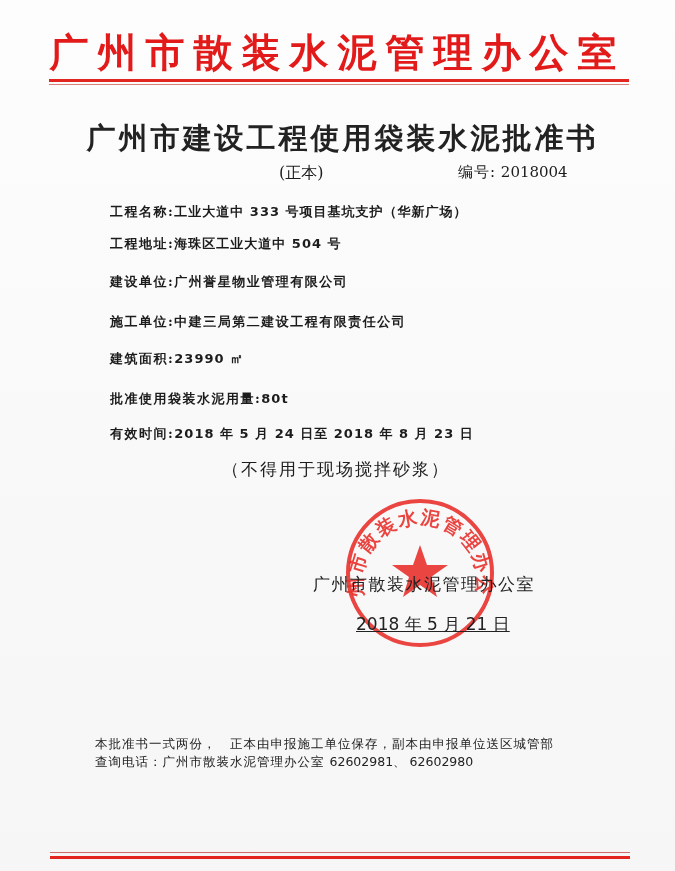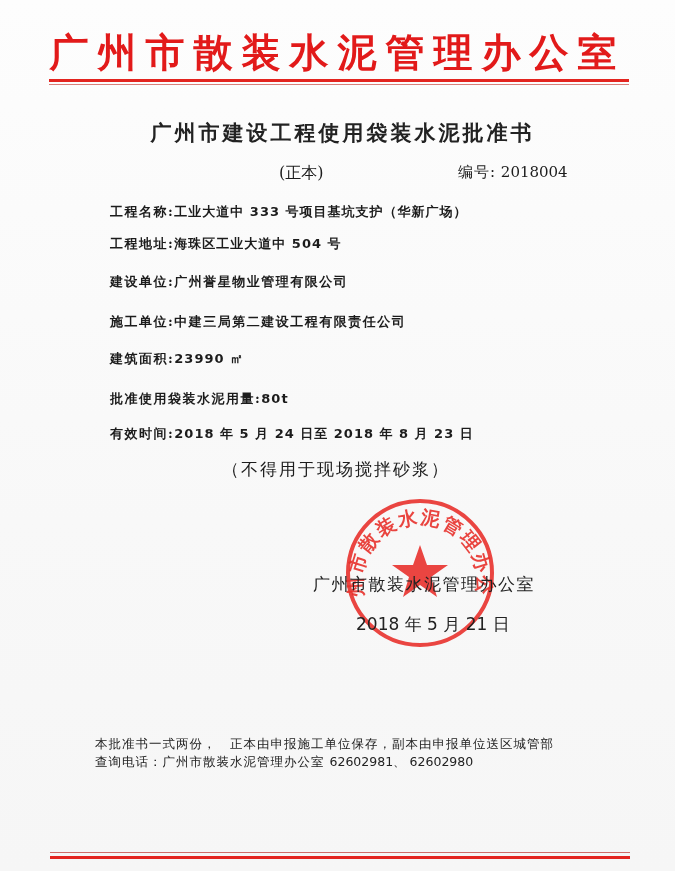--- a/index.html
+++ b/index.html
@@ -18,34 +18,34 @@
       font-size: 39px; font-weight: bold; letter-spacing: 9px;
       color: #e21a1a;
     }
     .rule-top-thick { position: absolute; left: 49px; width: 580px; top: 79px; height: 3px; background: #e3241f; }
     .rule-top-thin  { position: absolute; left: 49px; width: 580px; top: 84px; height: 1px; background: #d9807a; }
     .rule-bot-thin  { position: absolute; left: 50px; width: 580px; top: 852px; height: 1px; background: #cf6c68; }
     .rule-bot-thick { position: absolute; left: 50px; width: 580px; top: 856px; height: 3px; background: #e3241f; }
 
     .doc-title {
       position: absolute; left: 0; right: 0; top: 119px;
-      text-align: center; font-size: 21px; font-weight: bold; letter-spacing: 3px; color: #222;
+      text-align: center; font-size: 29px; font-weight: bold; letter-spacing: 3px; color: #222;
       padding-left: 10px;
     }
     .copy-type { position: absolute; left: 279px; top: 163px; font-size: 16px; }
     .doc-number { position: absolute; left: 458px; top: 163px; font-size: 15px; }
     .doc-number .lbl { letter-spacing: 1px; }
 
     .field { position: absolute; left: 110px; font-size: 13px; white-space: nowrap; letter-spacing: 1.5px; font-weight: bold; }
     .field .v { font-family: "DejaVu Sans", "Liberation Sans", sans-serif; letter-spacing: 1px; }
     .note-center { position: absolute; left: 222px; top: 458px; font-size: 17px; letter-spacing: 2px; }
 
     .seal { position: absolute; left: 340px; top: 493px; width: 160px; height: 160px; }
     .sign-org { position: absolute; left: 313px; top: 573px; font-size: 17px; letter-spacing: 1.5px; color: #222; }
-    .sign-date { position: absolute; left: 356px; top: 613px; font-size: 17px; color: #222; }
+    .sign-date { position: absolute; left: 356px; top: 613px; font-size: 17px; color: #222; text-decoration: underline; }
     .sign-date .v { font-family: "DejaVu Sans", "Liberation Sans", sans-serif; }
 
     .footer { position: absolute; left: 95px; top: 735px; font-size: 12.5px; line-height: 18px; color: #222; letter-spacing: 1px; }
     .footer .v { font-family: "DejaVu Sans", "Liberation Sans", sans-serif; letter-spacing: 0; }
   </style>
 </head>
 <body>
 
 <div class="page">
 

